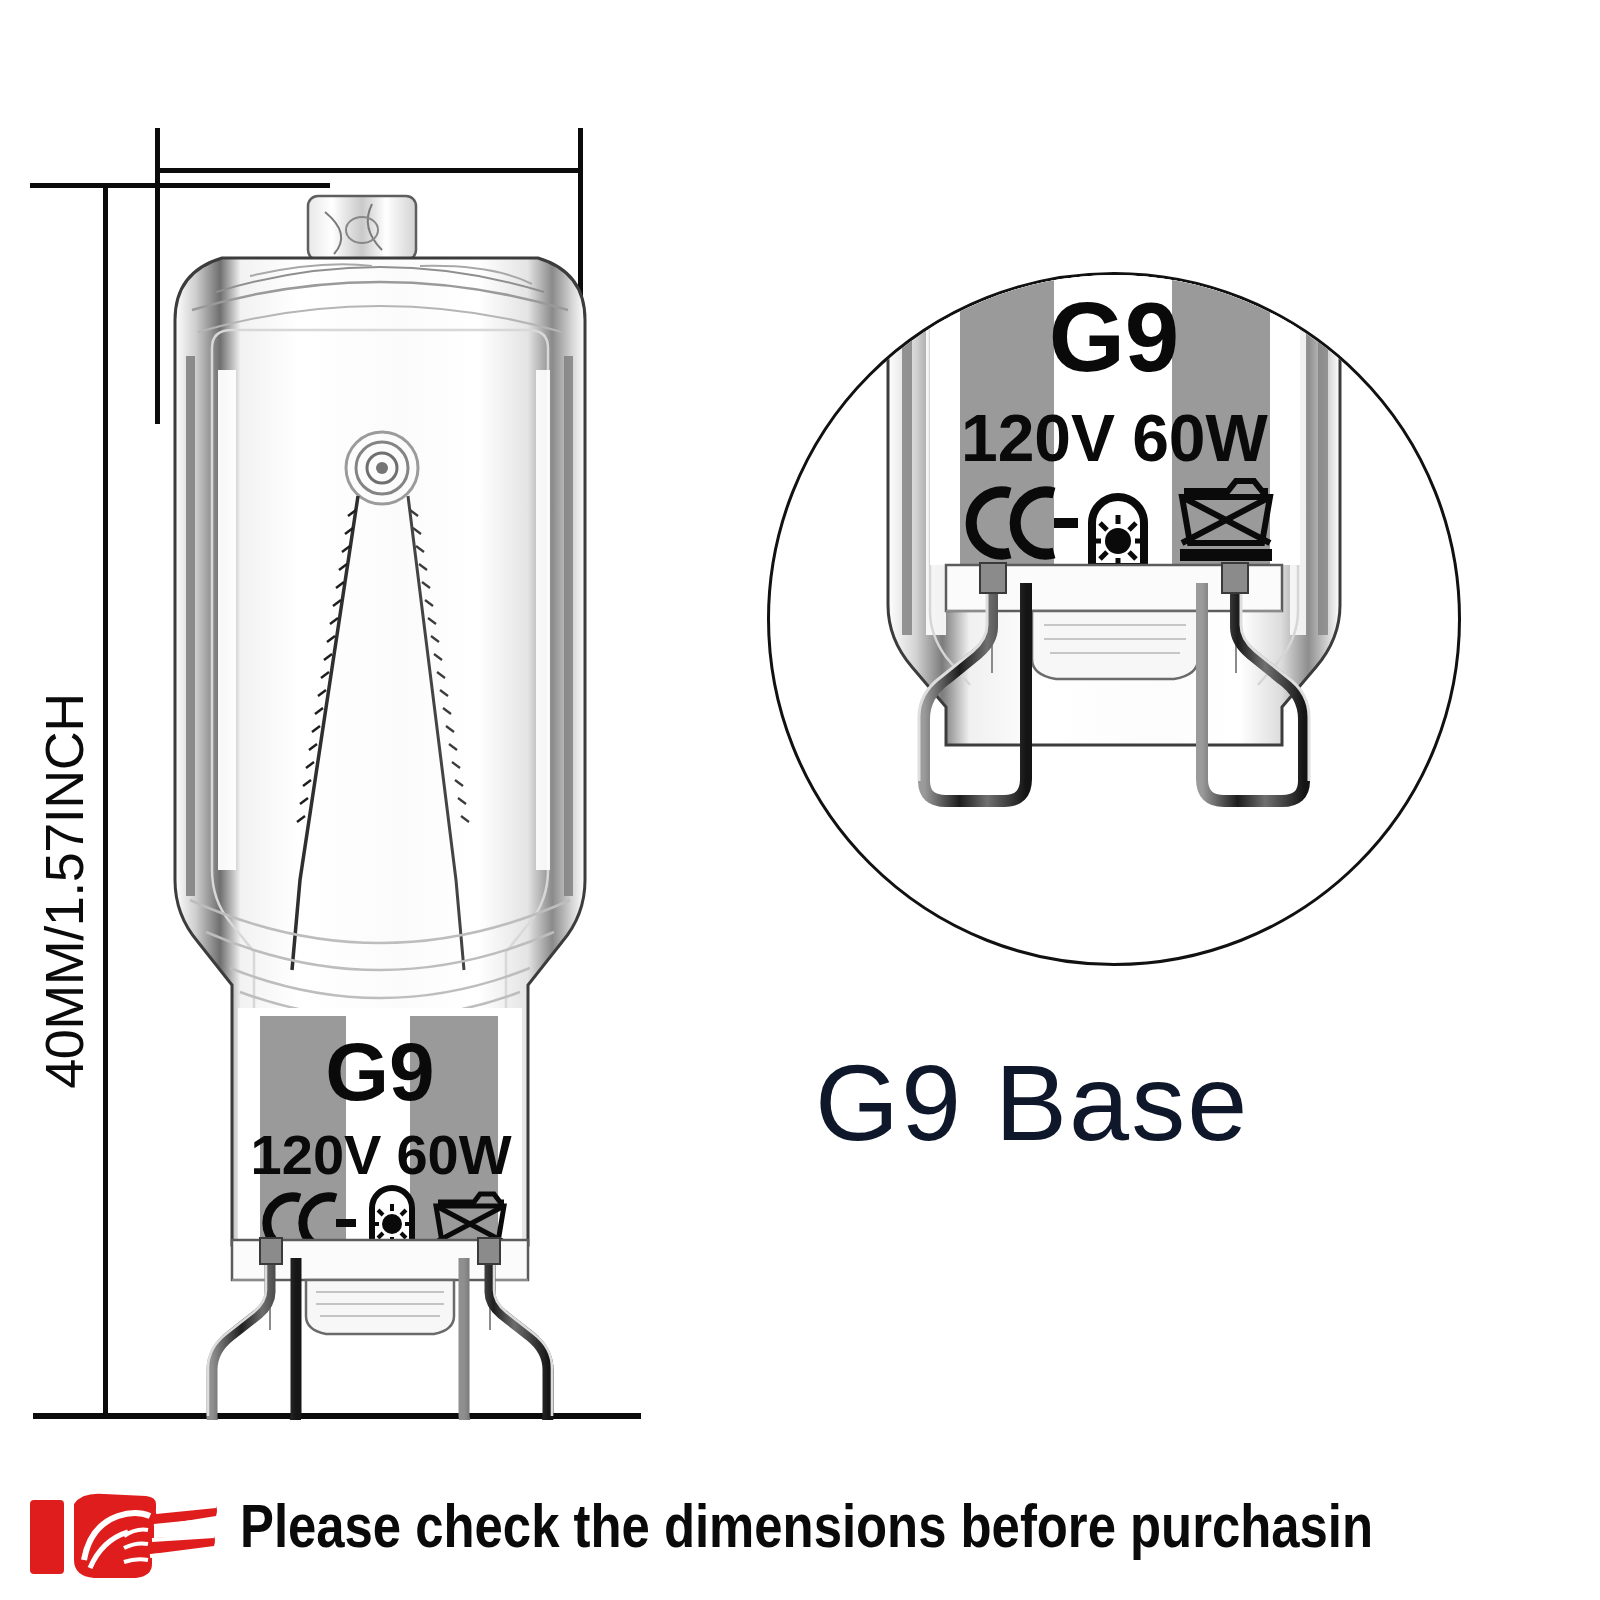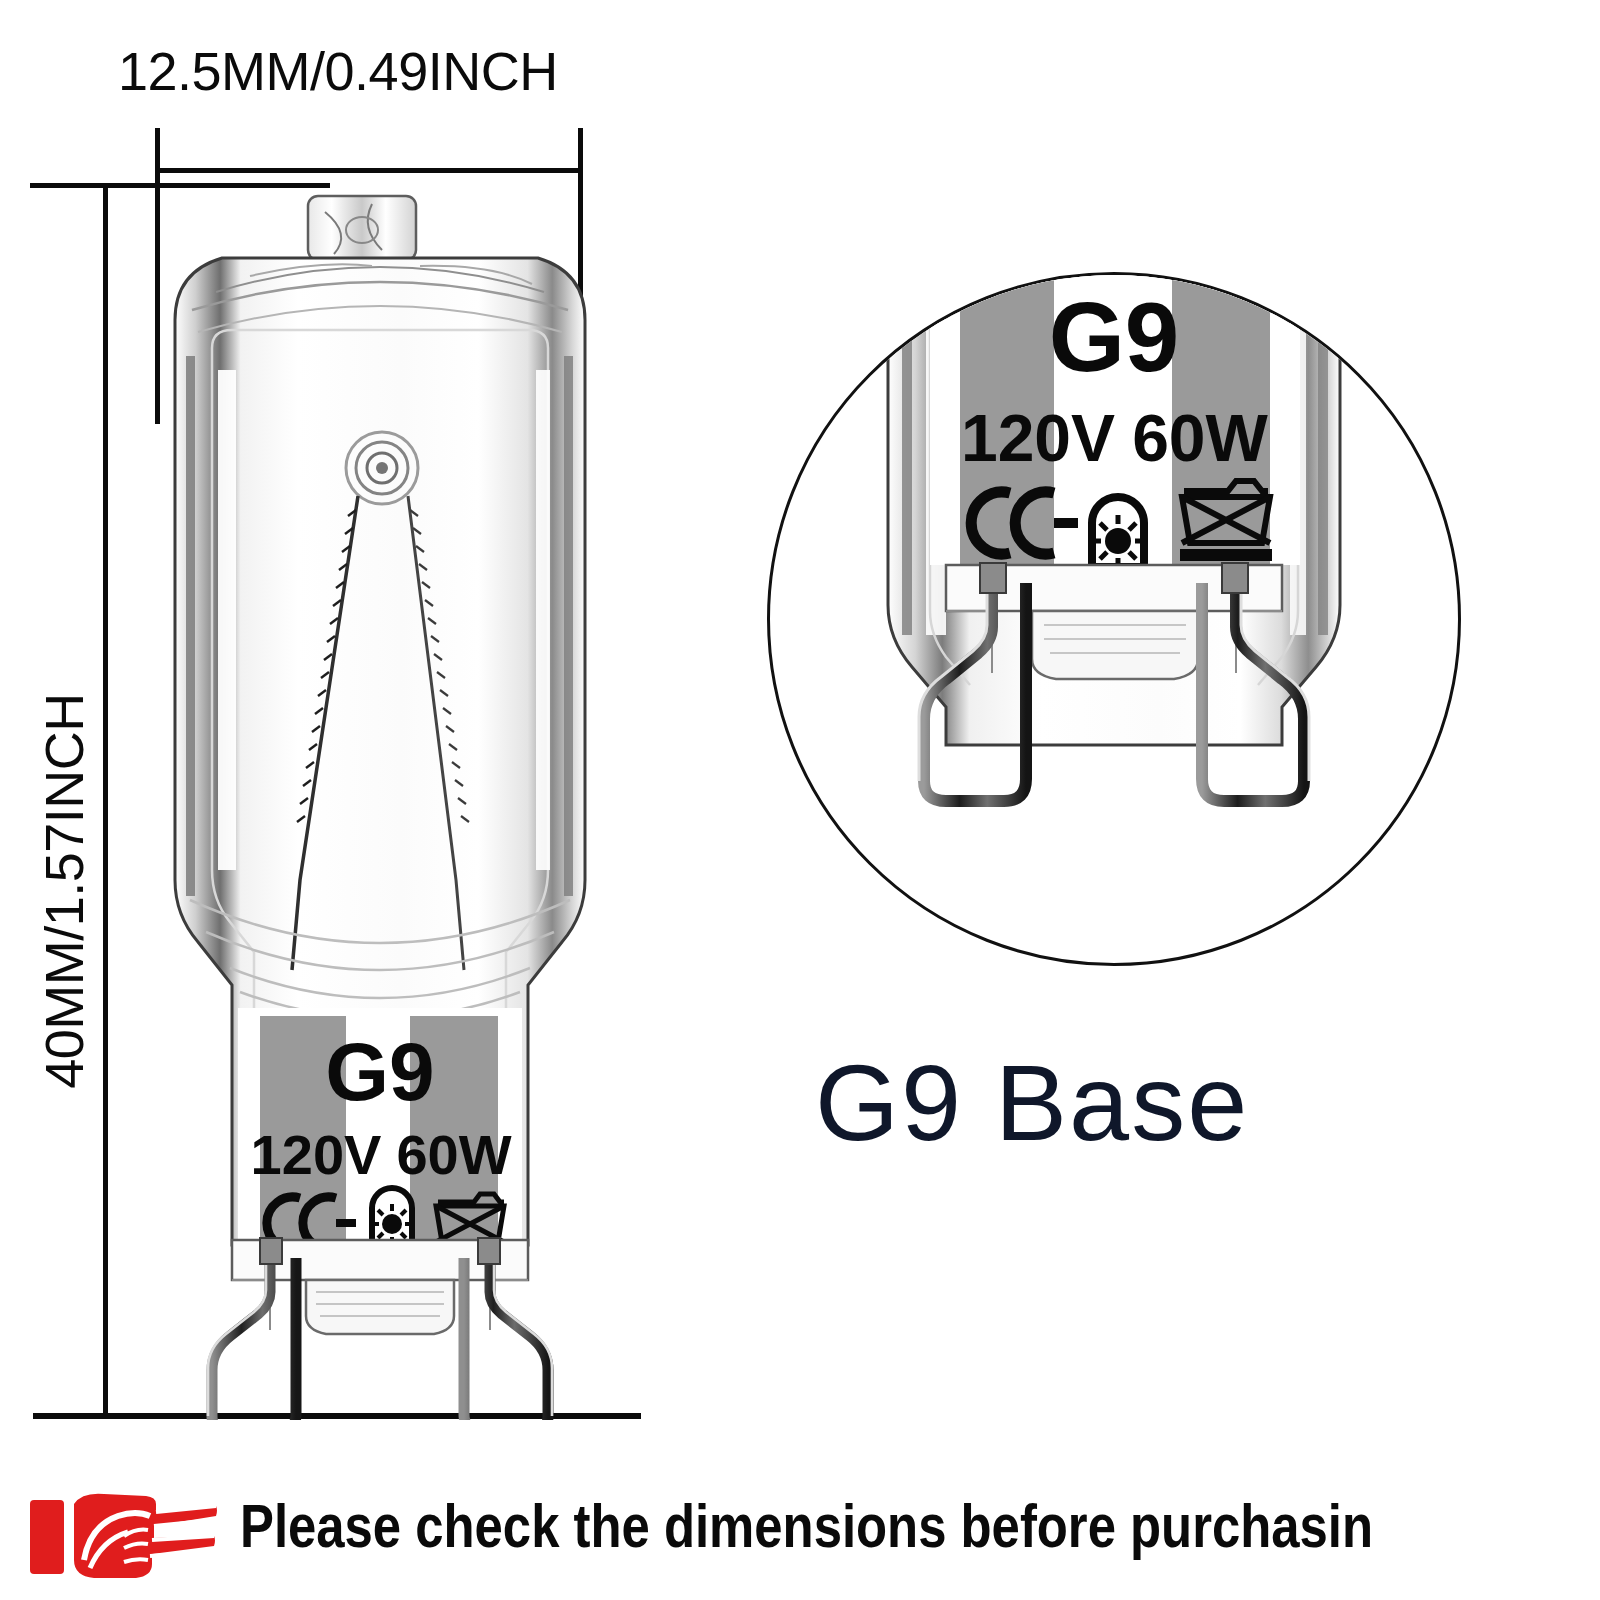--- a/index.html
+++ b/index.html
@@ -61,21 +61,20 @@
 
   <div>
 
     <div class="ln" style="left:30px;top:183px;width:300px;height:5px;"></div>
 
     <div class="ln" style="left:103px;top:185px;width:5px;height:1232px;"></div>
 
     <div class="ln" style="left:33px;top:1413px;width:608px;height:6px;"></div>
   </div>
 
-  <div class="dim-label-top">12.5MM/0.49INCH</div>
 
   <div class="dim-label-left">40MM/1.57INCH</div>
 
   <div class="svg-holder" style="left:120px;top:180px;width:520px;height:1240px;">
     <svg width="520" height="1240" viewBox="0 0 520 1240" xmlns="http://www.w3.org/2000/svg">
       <defs>
         <linearGradient id="glassH" x1="0" y1="0" x2="1" y2="0">
           <stop offset="0%" stop-color="#ffffff"></stop>
           <stop offset="5%" stop-color="#cfcfcf"></stop>
           <stop offset="11%" stop-color="#6f6f6f"></stop>

